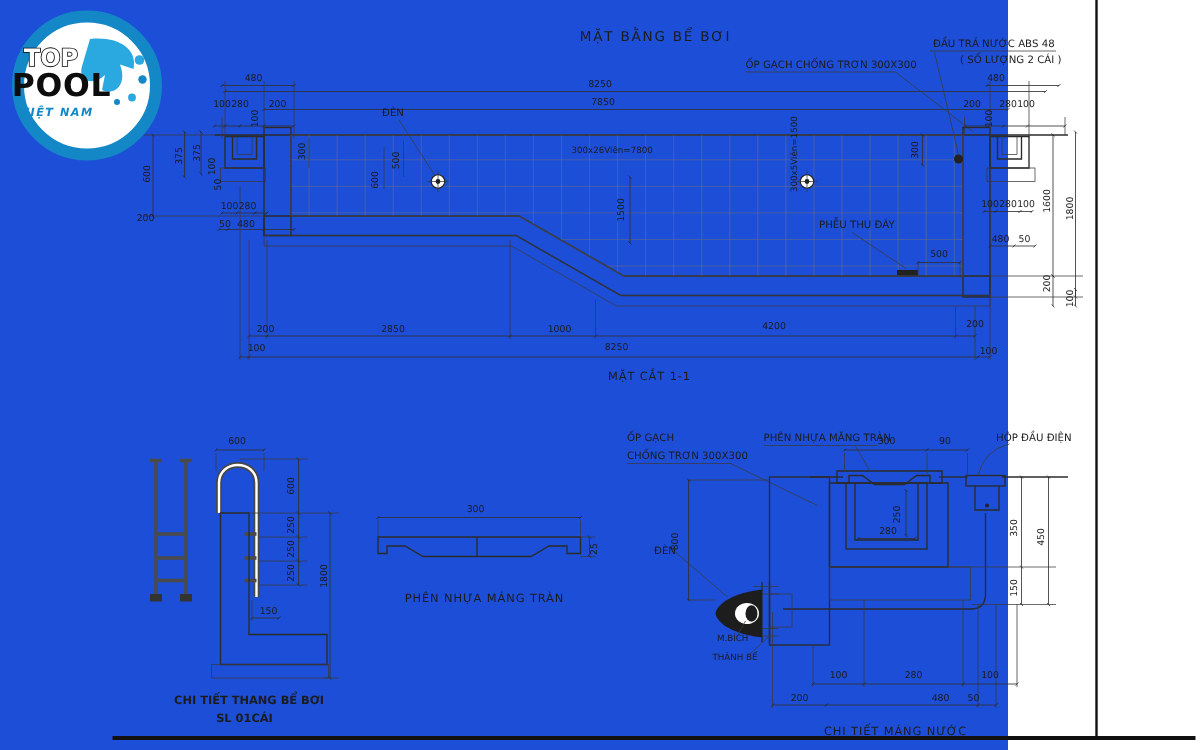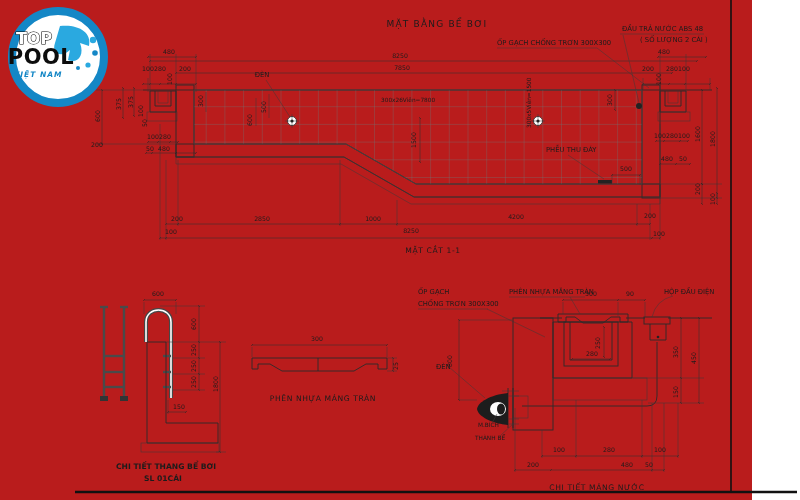--- a/index.html
+++ b/index.html
@@ -1,16 +1,16 @@
 <!DOCTYPE html>
 <html><head>
 <meta charset="utf-8">
 <style>
   html,body{margin:0;padding:0;background:#fff;}
-  #sheet{width:752px;height:500px;position:relative;background:#b91c1c;font-family:"DejaVu Sans",sans-serif;}
+  #sheet{width:672px;height:500px;position:relative;background:#1d4ed8;font-family:"DejaVu Sans",sans-serif;}
   svg{display:block;}
   svg text{font-family:"DejaVu Sans",sans-serif;fill:#1c1c1c;}
   .dim-text{font-size:6.2px;text-anchor:middle;}
   .lbl{font-size:6.8px;}
   .lbl-s{font-size:5.8px;}
   .lbl-m{text-anchor:middle;}
   .title{font-size:9px;letter-spacing:1.2px;text-anchor:middle;}
   .cap{font-size:7.6px;font-weight:bold;text-anchor:middle;}
   .cap2{font-size:7.6px;text-anchor:middle;letter-spacing:0.6px;}
   .ln{stroke:#2b2b2b;stroke-width:0.9;fill:none;}

